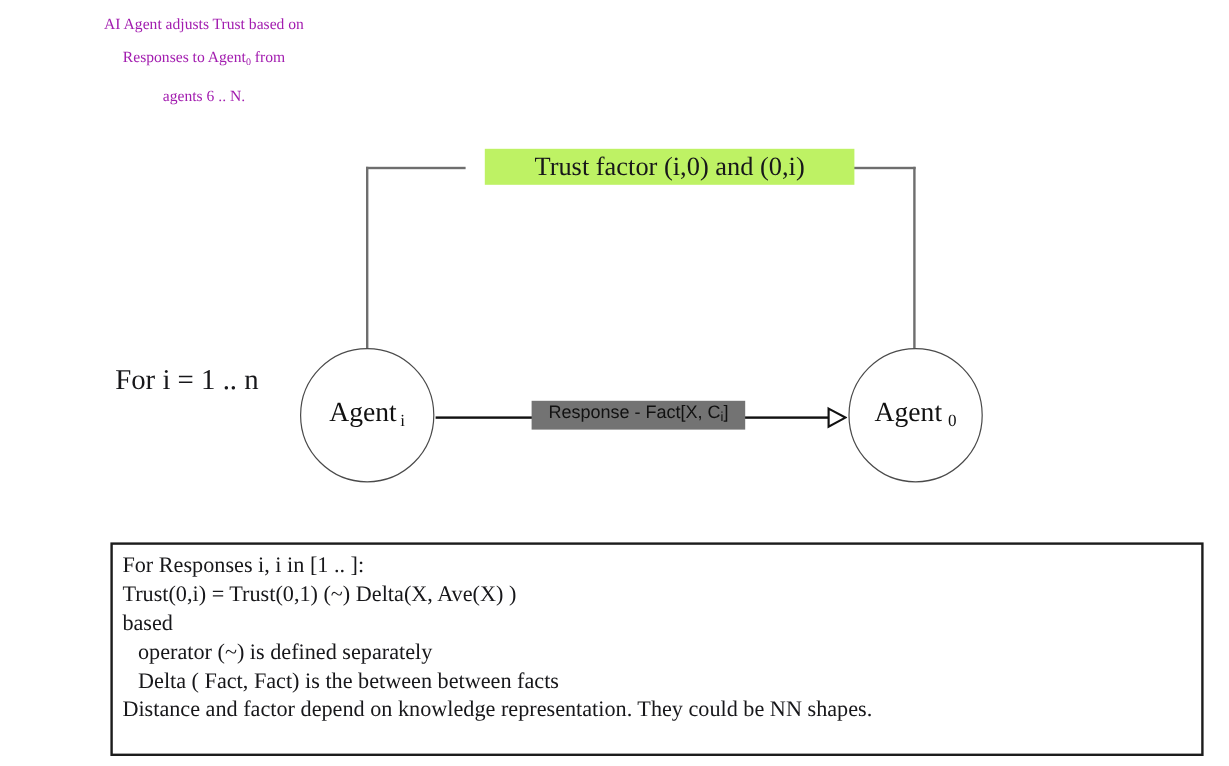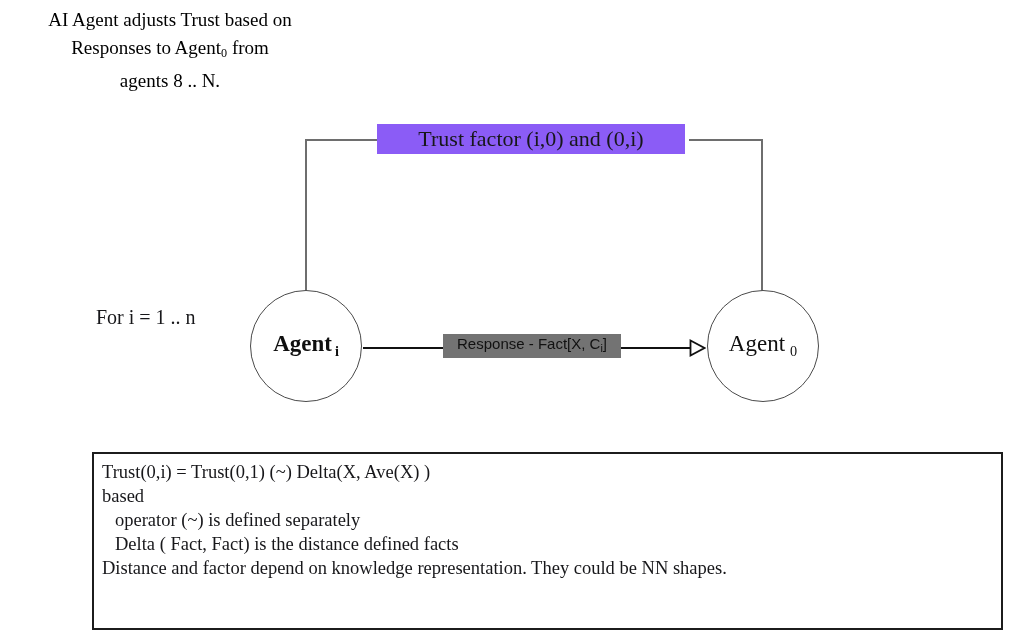--- a/index.html
+++ b/index.html
@@ -17,67 +17,67 @@
     color: #1a1a1a;
   }
 
   
   #title-block {
     position: absolute;
     left: 0px;
     top: 6px;
     width: 340px;
     text-align: center;
-    font-size: 19px;
+    font-size: 13px;
     line-height: 28px;
-    color: #000000;
+    color: #a21caf;
   }
   #title-block .tline { white-space: nowrap; }
   #title-block sub {
     font-size: 0.64em;
     vertical-align: -0.28em;
   }
 
   
   .bracket-seg {
     position: absolute;
     background: #6e6e6e;
   }
   #bracket-left  { left: 305px; top: 139px; width: 2px; height: 152px; }
   #bracket-right { left: 761px; top: 139px; width: 2px; height: 152px; }
   #bracket-top-l { left: 305px; top: 139px; width: 83px;  height: 2px; }
   #bracket-top-r { left: 689px; top: 139px; width: 74px;  height: 2px; }
 
   #trust-label {
     position: absolute;
-    left: 377px;
+    left: 404px;
     top: 124px;
     width: 308px;
     text-align: center;
     font-size: 22px;
     line-height: 30px;
-    background: #8b5cf6;
+    background: #bef264;
     white-space: nowrap;
     color: #17171a;
   }
 
   
   .agent-node {
     position: absolute;
     width: 112px;
     height: 112px;
     border: 1.6px solid #4a4a4a;
     border-radius: 50%;
     background: #ffffff;
     box-sizing: border-box;
     display: flex;
     align-items: center;
     justify-content: center;
   }
-  #agent-i-node { left: 250px; top: 290px; font-weight: bold; }
+  #agent-i-node { left: 250px; top: 290px; }
   #agent-0-node { left: 707px; top: 290px; }
 
   .agent-label {
     font-size: 23px;
     line-height: 1;
     white-space: nowrap;
     color: #101010;
     transform: translateY(-1px);
   }
   .agent-label .sub {
@@ -127,21 +127,21 @@
     top: 338px;
     width: 17px;
     height: 20px;
   }
 
   
   #loop-label {
     position: absolute;
     left: 96px;
     top: 304px;
-    font-size: 20px;
+    font-size: 24px;
     line-height: 26px;
     white-space: nowrap;
     color: #17171a;
   }
 
   
   #formula-box {
     position: absolute;
     left: 92px;
     top: 452px;
@@ -166,21 +166,21 @@
   .formula-line.indent { padding-left: 13px; }
 </style>
 </head>
 <body>
 
 <div id="canvas">
 
   <div id="title-block">
     <div class="tline">AI Agent adjusts Trust based on</div>
     <div class="tline"><span>Responses to Agent</span><sub>0</sub><span> from</span></div>
-    <div class="tline">agents 8 .. N.</div>
+    <div class="tline">agents 6 .. N.</div>
   </div>
 
   <div class="bracket-seg" id="bracket-left"></div>
   <div class="bracket-seg" id="bracket-right"></div>
   <div class="bracket-seg" id="bracket-top-l"></div>
   <div class="bracket-seg" id="bracket-top-r"></div>
   <div id="trust-label">Trust factor (i,0) and (0,i)</div>
 
   <div id="loop-label">For i = 1 .. n</div>
 
@@ -194,21 +194,22 @@
 
   <div id="response-line-left"></div>
   <div id="response-line-right"></div>
   <div id="response-label"><span>Response - Fact[X, C</span><span class="sub">i</span><span>]</span></div>
   <svg id="response-arrowhead" viewBox="0 0 17 20">
     <polygon points="1.5,2.5 15.5,10 1.5,17.5" fill="#ffffff" stroke="#111111" stroke-width="1.8" stroke-linejoin="miter"></polygon>
   </svg>
 
   <div id="formula-box">
     <div id="formula-lines">
+      <div class="formula-line">For Responses i, i in [1 .. ]:</div>
       <div class="formula-line">Trust(0,i) = Trust(0,1) (~) Delta(X, Ave(X) )</div>
       <div class="formula-line">based</div>
       <div class="formula-line indent">operator (~) is defined separately</div>
-      <div class="formula-line indent">Delta ( Fact, Fact) is the distance defined facts</div>
+      <div class="formula-line indent">Delta ( Fact, Fact) is the between between facts</div>
       <div class="formula-line">Distance and factor depend on knowledge representation. They could be NN shapes.</div>
     </div>
   </div>
 
 </div>
 
 </body></html>

